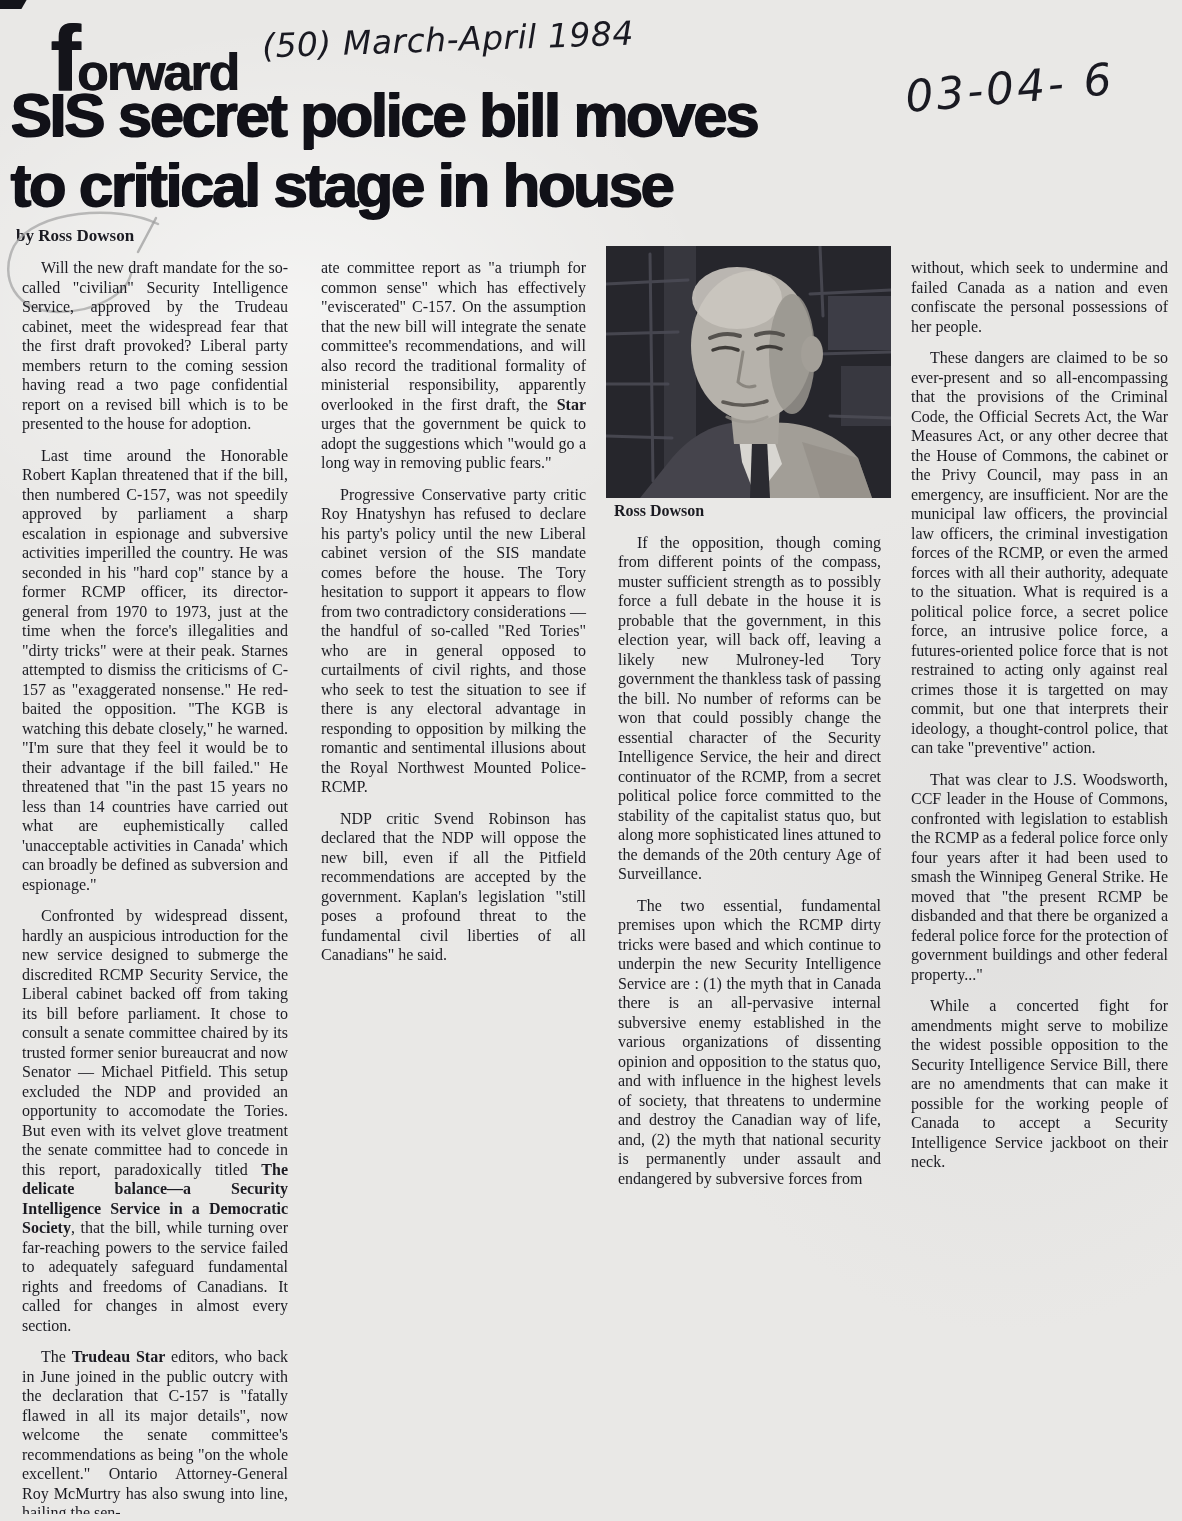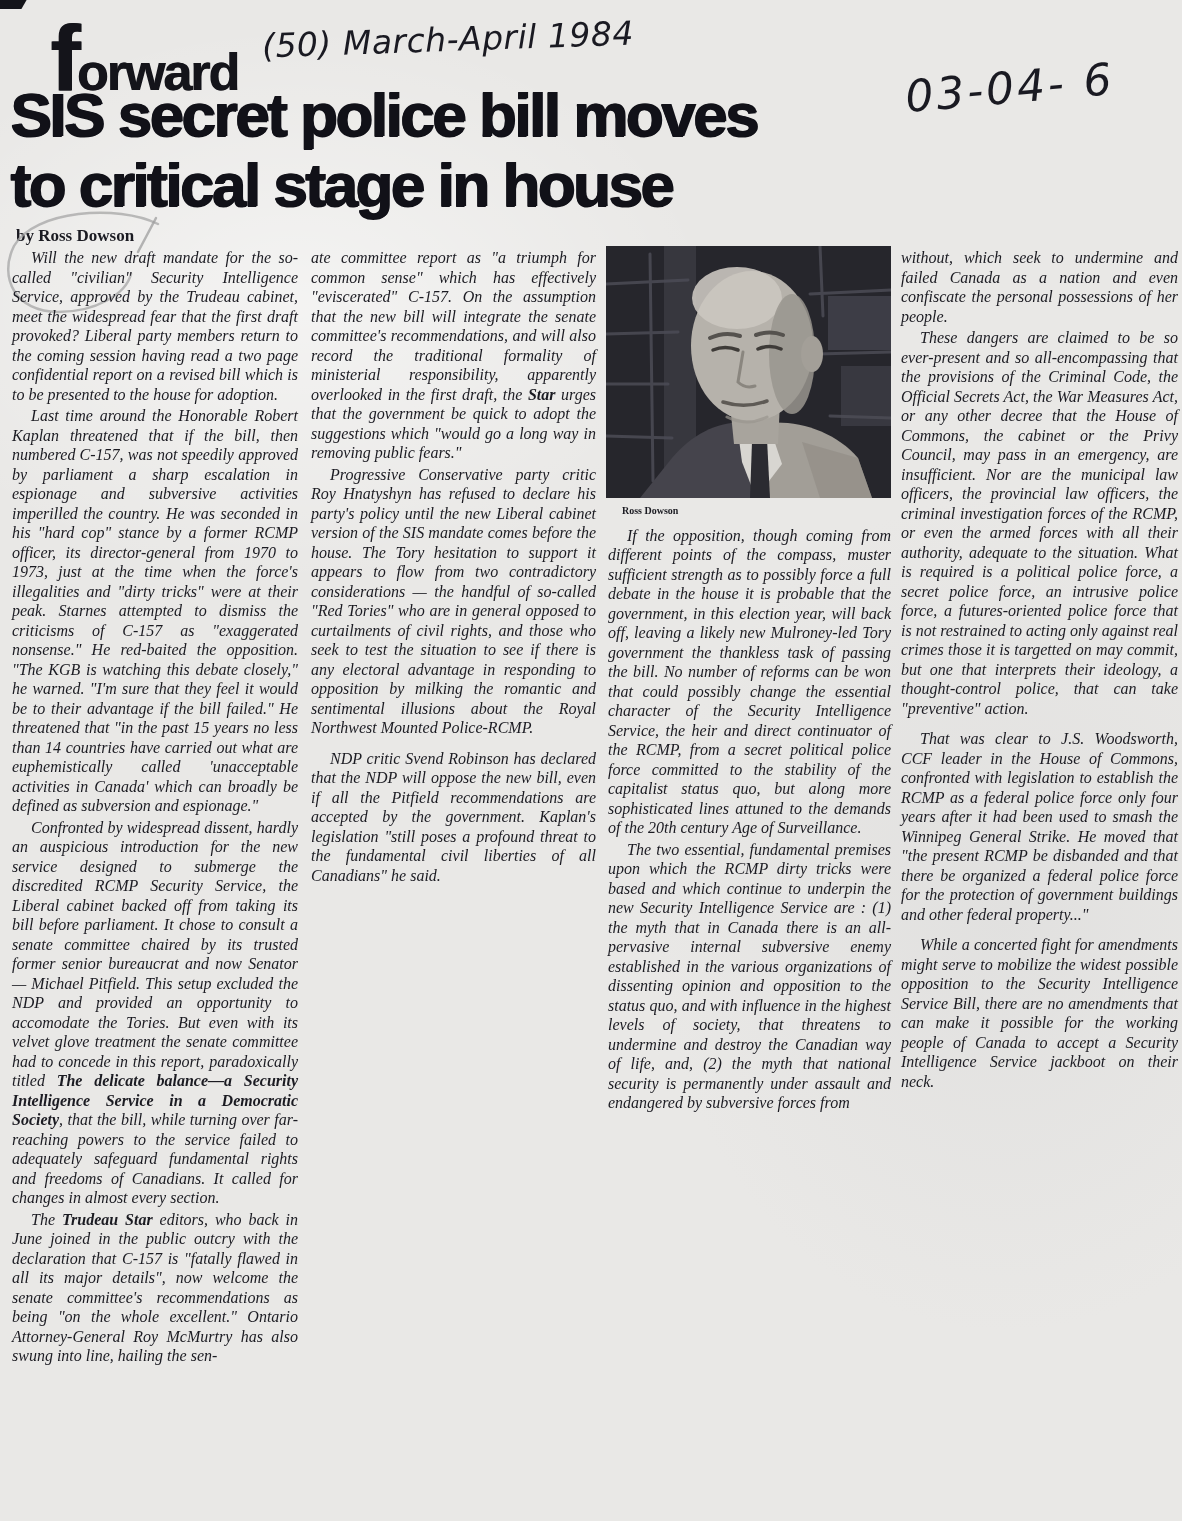--- a/index.html
+++ b/index.html
@@ -53,30 +53,30 @@
   
   .col {
     position:absolute; top:246px;
     font-size:16px; line-height:19.5px; text-align:justify;
   }
   .col1 { left:10px;  width:290px; height:1268px; overflow:hidden; }
   .col2 { left:309px; width:289px; }
   .col3 { left:606px; width:287px; }
   .col4 { left:899px; width:281px; }
 
-  .para { margin:2px; text-indent:19px;font-style:italic; }
+  .para { margin:12px; text-indent:19px; }
   .para.noindent { text-indent:0; }
   .para.gap { margin-top:11px; }
   .para b { font-weight:bold; }
 
   .photo-wrap { width:285px; height:252px; margin-bottom:1px; }
   .photo-wrap svg { display:block; }
   .photo-caption {
-    font-weight:bold; font-size:10px; text-align:left;
-    margin:3px 0 5px 16px;
+    font-weight:bold; font-size:16px; text-align:left;
+    margin:3px 0 5px 8px;
   }
 </style>
 </head>
 <body>
 
 <div class="page">
 
   <div class="corner-mark"></div>
 
   <div class="logo">forward</div>

